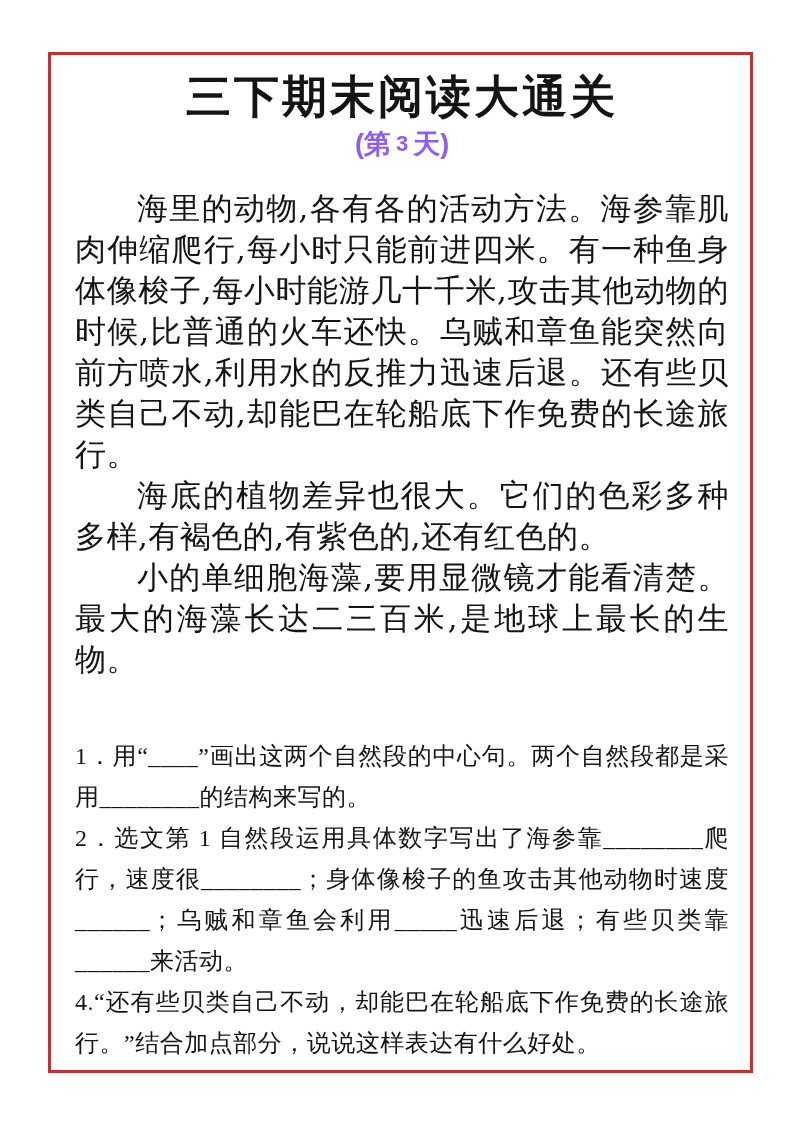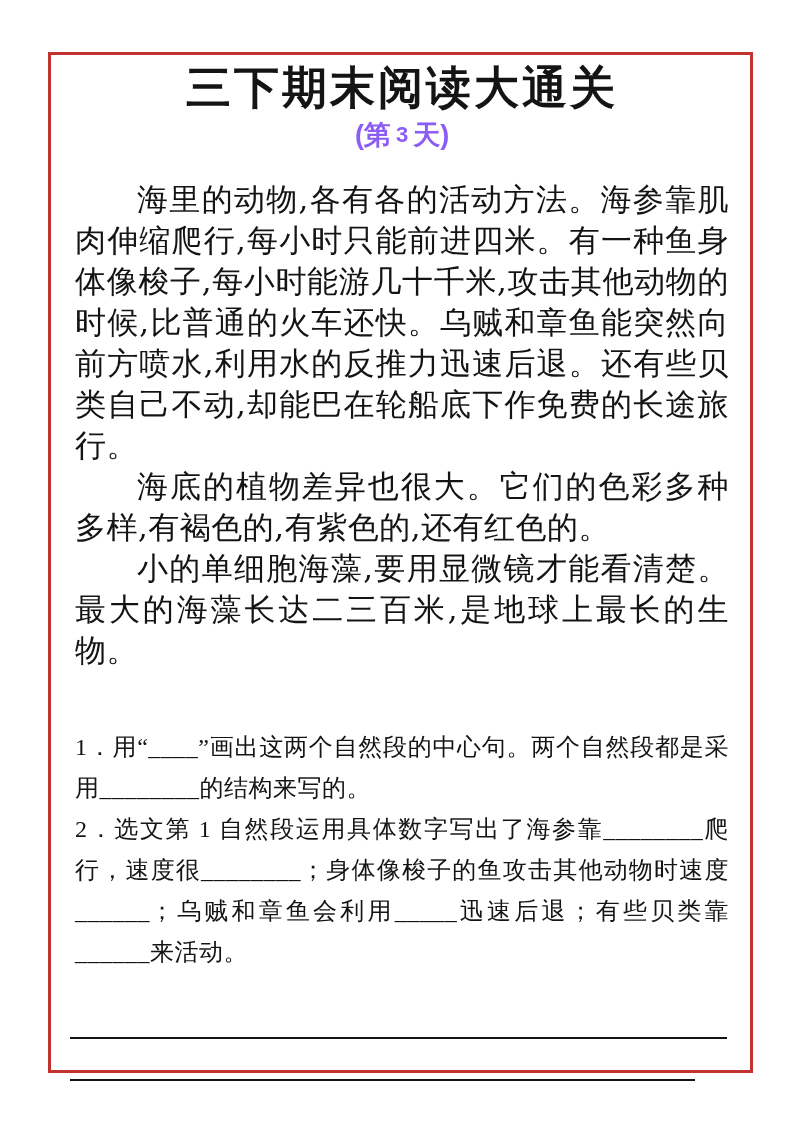--- a/index.html
+++ b/index.html
@@ -10,21 +10,21 @@
     font-family: "Liberation Serif", serif;
     color: #141414;
     overflow: hidden;
   }
   .frame {
     position: absolute;
     left: 48px; top: 52px;
     width: 705px; height: 1021px;
     border: 3px solid #c23230;
     box-sizing: border-box;
-    padding: 2px 21px 0 24px;
+    padding: 11px 21px 0 24px;
     background: #ffffff;
   }
   .title {
     text-align: center;
     font-family: "Liberation Sans", sans-serif;
     font-weight: 800;
     font-size: 45px;
     letter-spacing: 3px;
     color: #141414;
     margin-top: 4px;
@@ -87,20 +87,21 @@
 
   <div class="passage">
     <p>海里的动物,各有各的活动方法。海参靠肌肉伸缩爬行,每小时只能前进四米。有一种鱼身体像梭子,每小时能游几十千米,攻击其他动物的时候,比普通的火车还快。乌贼和章鱼能突然向前方喷水,利用水的反推力迅速后退。还有些贝类自己不动,却能巴在轮船底下作免费的长途旅行。</p>
     <p>海底的植物差异也很大。它们的色彩多种多样,有褐色的,有紫色的,还有红色的。</p>
     <p>小的单细胞海藻,要用显微镜才能看清楚。最大的海藻长达二三百米,是地球上最长的生物。</p>
   </div>
 
   <div class="questions">
     <div class="question">1．用“____”画出这两个自然段的中心句。两个自然段都是采用________的结构来写的。</div>
     <div class="question">2．选文第 1 自然段运用具体数字写出了海参靠________爬行，速度很________；身体像梭子的鱼攻击其他动物时速度______；乌贼和章鱼会利用_____迅速后退；有些贝类靠______来活动。</div>
+    <div class="question">4.“还有些贝类自己不动，却能巴在轮船底下作免费的长途旅行。”结合加点部分，说说这样表达有什么好处。</div>
   </div>
 
   <div class="answer-lines">
     <div class="answer-line line-1"></div>
     <div class="answer-line line-2"></div>
   </div>
 
 </div>
 
 </body></html>

